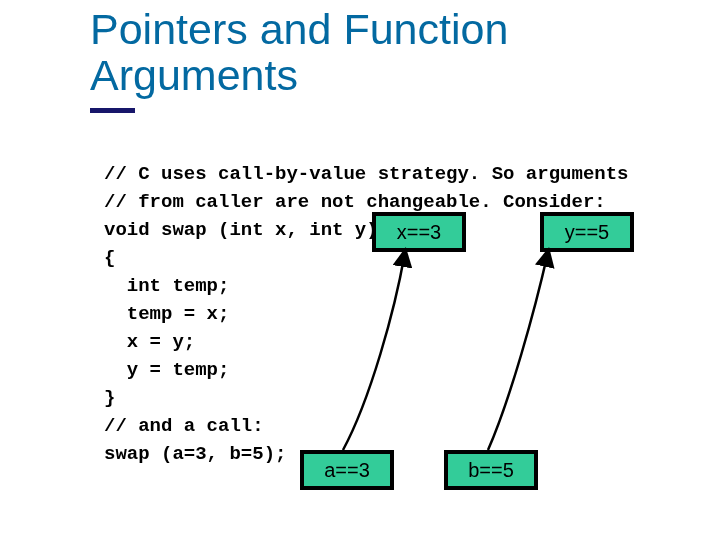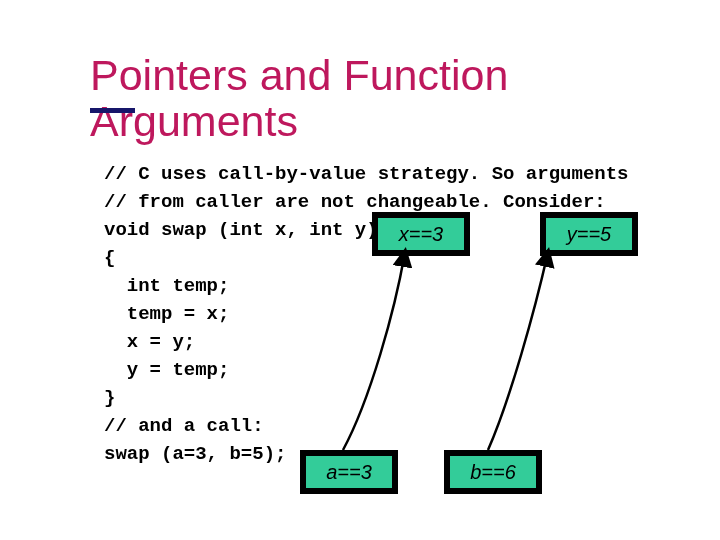--- a/index.html
+++ b/index.html
@@ -14,25 +14,24 @@
   .slide {
     position: relative;
     width: 720px;
     height: 540px;
   }
   .title {
     position: absolute;
     left: 90px;
     top: 6px;
     width: 560px;
-    color: #be185d;
+    color: #0369a1;
     font-size: 43px;
     line-height: 1.08;
     font-weight: 400;
-    margin-top: 46px;
   }
   .accent {
     position: absolute;
     left: 90px;
     top: 108px;
     width: 45px;
     height: 5px;
     background: #17166a;
   }
   .code {
@@ -42,28 +41,27 @@
     white-space: pre;
     font-family: "Courier New", monospace;
     font-weight: bold;
     font-size: 19px;
     line-height: 28px;
     color: #000;
   }
   .box {
     position: absolute;
     background: #33cc99;
-    border: 6px solid #000000;
+    border: 4px solid #000000;
     font-family: Verdana, Geneva, sans-serif;
     font-size: 20px;
     display: flex;
     align-items: center;
     justify-content: center;
     height: 32px;
-    font-style: italic;
   }
   .box.top1 { left: 372px; top: 212px; width: 86px; }
   .box.top2 { left: 540px; top: 212px; width: 86px; }
   .box.bot1 { left: 300px; top: 450px; width: 86px; text-align: right; }
   .box.bot2 { left: 444px; top: 450px; width: 86px; }
 </style>
 </head>
 <body>
 
 <div class="slide">
@@ -79,21 +77,21 @@
   temp = x;
   x = y;
   y = temp;
 }
 // and a call:
 swap (a=3, b=5);</div>
 
   <div class="box top1">x==3</div>
   <div class="box top2">y==5</div>
   <div class="box bot1">a==3</div>
-  <div class="box bot2">b==6</div>
+  <div class="box bot2">b==5</div>
 
   <svg width="720" height="540" style="position:absolute;left:0;top:0;pointer-events:none">
     <defs>
       <marker id="arrowhead" markerWidth="8" markerHeight="8" refX="6" refY="4" orient="auto">
         <path d="M0,0 L8,4 L0,8 Z" fill="#000"></path>
       </marker>
     </defs>
     <path d="M 343 450 C 370 400, 395 310, 405 252" stroke="#000" stroke-width="2.5" fill="none" marker-end="url(#arrowhead)"></path>
     <path d="M 488 450 C 510 400, 535 310, 548 252" stroke="#000" stroke-width="2.5" fill="none" marker-end="url(#arrowhead)"></path>
   </svg>

